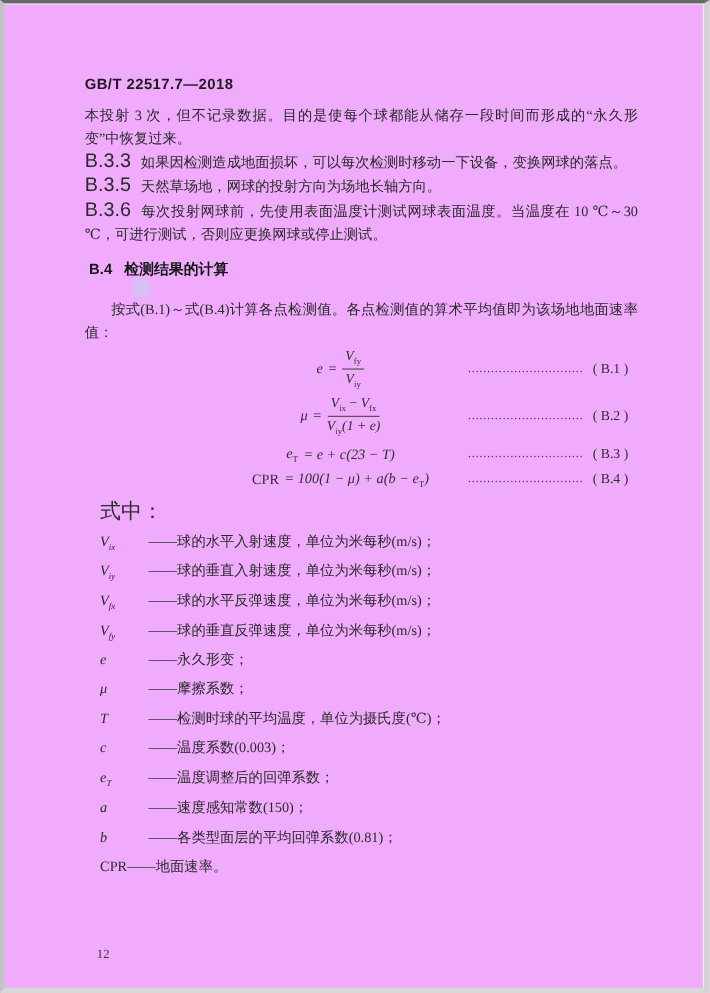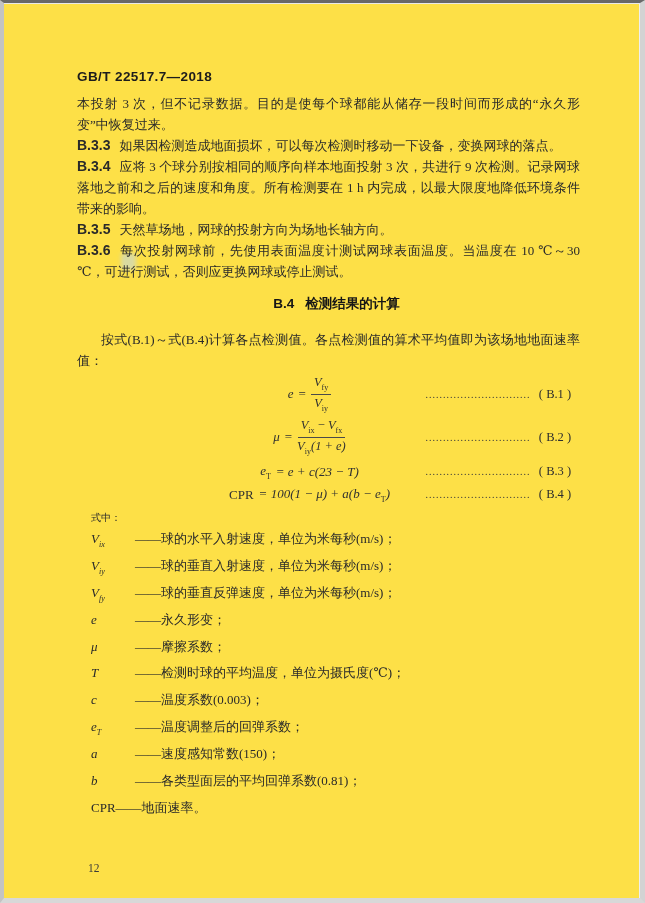--- a/index.html
+++ b/index.html
@@ -1,76 +1,75 @@
 <!DOCTYPE html>
 <html><head>
 <meta charset="utf-8">
 <style>
   html,body { margin:0; padding:0; background:#f2f2f2; }
   .scan {
     position:relative;
     width:645px; height:903px;
     box-sizing:border-box;
-    background:#fde047;
+    background:#f0abfc;
     border-top:3px solid #686868;
     border-left:4px solid #c3c3c3;
     border-right:5px solid #d3d3d3;
     border-bottom:5px solid #d8d8d8;
     box-shadow: inset 0 1px 0 #e9e9e9, inset -1px 0 0 #eeeeee;
     font-family:"Liberation Serif","DejaVu Serif",serif;
     color:#2a2a2a;
     overflow:hidden;
   }
   .content { position:absolute; left:73px; right:60px; top:66px; }
   .doc-header { font-weight:700; font-size:13.5px; letter-spacing:.4px; color:#1c1c1c; margin:0 0 9px 0;
                 font-family:"Liberation Sans","DejaVu Sans",sans-serif; }
   .body-p { margin:0; font-size:13px; line-height:21px; text-align:justify; }
-  .pnum { font-weight:700; font-family:"Liberation Sans","DejaVu Sans",sans-serif; font-size:14px; }
+  .pnum { font-weight:400; font-family:"Liberation Sans","DejaVu Sans",sans-serif; font-size:18px; }
   .pnum:not(:empty) { margin-right:9px; }
-  .sec-head { margin:13px 0 11px 16px; font-size:13.5px; font-weight:700;
-              font-family:"Liberation Sans","DejaVu Sans",sans-serif; color:#161616;text-align:center; }
+  .sec-head { margin:13px 0 11px 4px; font-size:13.5px; font-weight:700;
+              font-family:"Liberation Sans","DejaVu Sans",sans-serif; color:#161616; }
   .sec-head .snum { margin-right:11px; }
   .intro-p { margin:16px 0 3px 0; font-size:13px; line-height:21px; text-indent:1.85em; text-align:justify; }
 
   .formulas { margin:2px 0 4px 0; }
   .frow { display:flex; align-items:center; font-size:13px; color:#303030; }
   .frow.tall { min-height:40px; }
   .frow.taller { min-height:46px; }
   .frow.short { min-height:23px; }
   .feq { flex:1; display:flex; justify-content:center; align-items:center; padding-left:118px; gap:5px; white-space:nowrap; }
   .v { font-style:italic; }
   sub { font-size:8px; }
   .frac { display:inline-flex; flex-direction:column; align-items:center; line-height:1.2; font-size:12.5px; }
   .fnum { border-bottom:1px solid #4a4a4a; padding:0 3px 1px 3px; }
   .fden { padding-top:1px; }
   .fleader { width:106px; overflow:hidden; white-space:nowrap; font-size:10.5px; letter-spacing:0; color:#3a3a3a; text-align:right; }
   .flabel { width:50px; text-align:center; font-size:12.5px; color:#2e2e2e; }
 
-  .where { margin:5px 0 3px 14px; font-size:10px; }
+  .where { margin:5px 0 3px 14px; font-size:19px; }
   .defs { margin-left:14px; }
   .drow { display:flex; font-size:13px; line-height:21.3px; }
   .dsym { width:44px; flex:0 0 44px; font-style:italic; }
   .drow:last-child .dsym { font-style:normal; width:auto; flex:0 0 auto; }
   .ddesc { flex:1; }
   .page-num { position:absolute; left:84px; bottom:24px; font-size:11.5px; color:#3a3a3a; }
   .smudge { position:absolute; left:117px; top:250px; width:15px; height:17px;
             background:#bdd6ec; opacity:.55; filter:blur(2px); border-radius:3px; }
 </style>
 </head>
 <body>
 
 <div class="scan">
   <div class="smudge"></div>
 
   <div class="content">
     <p class="doc-header">GB/T 22517.7—2018</p>
 
     <p class="body-p"><span class="pnum"></span><span>本投射 3 次，但不记录数据。目的是使每个球都能从储存一段时间而形成的“永久形变”中恢复过来。</span></p>
     <p class="body-p"><span class="pnum">B.3.3</span><span>如果因检测造成地面损坏，可以每次检测时移动一下设备，变换网球的落点。</span></p>
-    <p class="body-p"><span class="pnum">B.3.4</span><span>应将 3 个球分别按相同的顺序向样本地面投射 3 次，共进行 9 次检测。记录网球落地之前和之后的速度和角度。所有检测要在 1 h 内完成，以最大限度地降低环境条件带来的影响。</span></p>
     <p class="body-p"><span class="pnum">B.3.5</span><span>天然草场地，网球的投射方向为场地长轴方向。</span></p>
     <p class="body-p"><span class="pnum">B.3.6</span><span>每次投射网球前，先使用表面温度计测试网球表面温度。当温度在 10 ℃～30 ℃，可进行测试，否则应更换网球或停止测试。</span></p>
 
     <p class="sec-head"><span class="snum">B.4</span><span>检测结果的计算</span></p>
 
     <p class="intro-p">按式(B.1)～式(B.4)计算各点检测值。各点检测值的算术平均值即为该场地地面速率值：</p>
 
     <div class="formulas">
 
       <div class="frow tall">
@@ -124,20 +123,24 @@
     <div class="defs">
       <div class="drow">
           <span class="dsym"><span>V</span><sub>ix</sub></span>
           <span class="ddesc">——球的水平入射速度，单位为米每秒(m/s)；</span>
         </div>
       <div class="drow">
           <span class="dsym"><span>V</span><sub>iy</sub></span>
           <span class="ddesc">——球的垂直入射速度，单位为米每秒(m/s)；</span>
         </div>
       <div class="drow">
+          <span class="dsym"><span>V</span><sub>fx</sub></span>
+          <span class="ddesc">——球的水平反弹速度，单位为米每秒(m/s)；</span>
+        </div>
+      <div class="drow">
           <span class="dsym"><span>V</span><sub>fy</sub></span>
           <span class="ddesc">——球的垂直反弹速度，单位为米每秒(m/s)；</span>
         </div>
       <div class="drow">
           <span class="dsym"><span>e</span><sub></sub></span>
           <span class="ddesc">——永久形变；</span>
         </div>
       <div class="drow">
           <span class="dsym"><span>μ</span><sub></sub></span>
           <span class="ddesc">——摩擦系数；</span>

